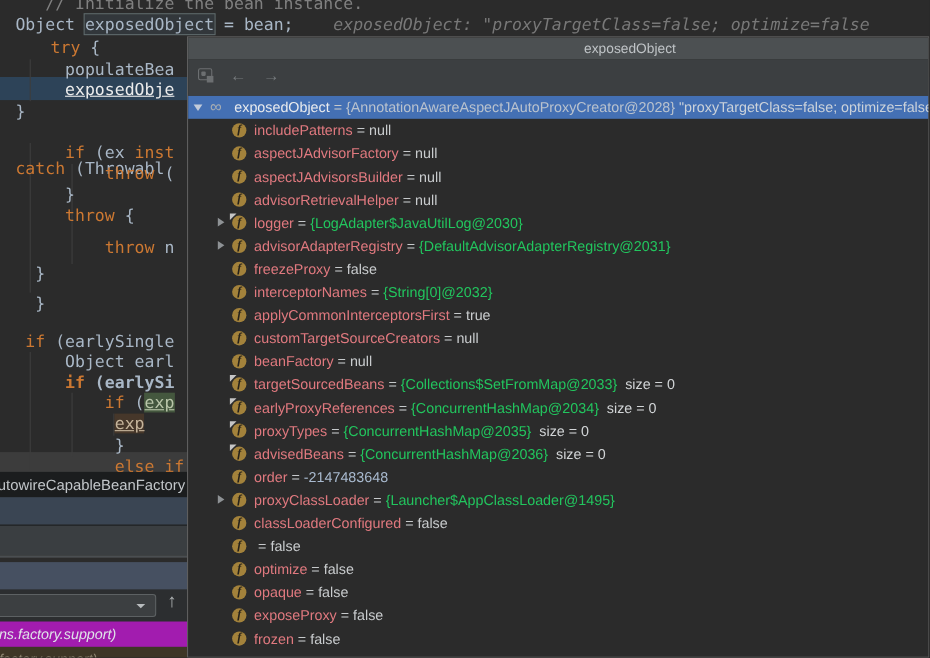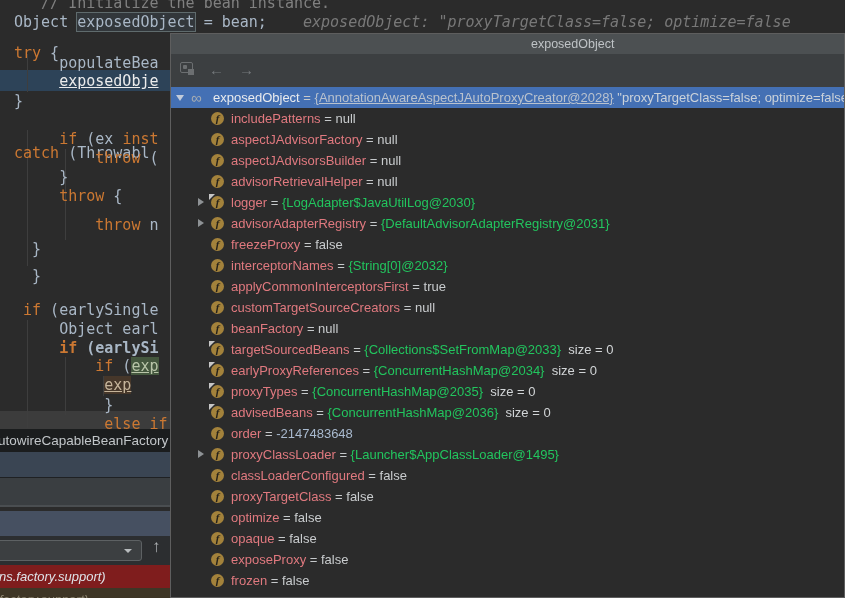--- a/index.html
+++ b/index.html
@@ -35,21 +35,21 @@
   .bandC{position:absolute;left:0;top:511px;width:171px;height:25px;background:#465061;}
   .toolrow{position:absolute;left:0;top:536px;width:171px;height:29px;background:#2C2E30;}
   .combobox{position:absolute;left:-6px;top:4px;width:148px;height:21px;background:#3C3F41;
             border:1px solid #5D6163;border-radius:3px;box-sizing:border-box;}
   .combo-arrow{position:absolute;right:9px;top:8px;width:0;height:0;
                border-left:4px solid transparent;border-right:4px solid transparent;
                border-top:4px solid #B8BCBE;}
   .up-arrow{position:absolute;left:152px;top:1px;font-size:17px;font-weight:bold;color:#AEB2B4;}
   .frame-row{position:absolute;left:0;width:171px;font-size:13px;font-style:italic;
              line-height:23px;white-space:nowrap;overflow:hidden;}
-  .frame-sel{top:565px;height:27px;background:#7f1d1d;color:#DFE3E8;}
+  .frame-sel{top:565px;height:27px;background:#a21caf;color:#DFE3E8;}
   .frame-dim{top:588px;height:10px;background:#3E3626;color:#8D8570;}
   .frame-row span{position:relative;left:-1px;}
 
   
   .popup{position:absolute;left:170px;top:33px;width:675px;height:565px;
          background:#2B2B2B;border:1px solid #5E5E5E;box-sizing:border-box;overflow:hidden;}
   .popup-titlebar{height:20px;background:#4C5052;}
   .popup-title{position:absolute;left:360px;top:0;height:20px;line-height:20px;
                font-size:12.5px;color:#BFC3C6;}
   .popup-toolbar{height:33px;background:#3C3F41;position:relative;}
@@ -82,42 +82,42 @@
   .final-mark{position:absolute;left:-2px;top:-2px;width:0;height:0;
               border-top:6px solid #C6C6C6;border-right:6px solid transparent;}
   .inf-icon{display:inline-block;width:16px;flex:0 0 16px;margin-right:6px;color:#A7ADB3;
             font-size:15px;line-height:19px;}
   .vname{color:#E0797F;}
   .trow.sel .vname{color:#E9EBEE;}
   .vsep{color:#C6C9CB;white-space:pre;}
   .vval{color:#C9CCCE;}
   .vval.num{color:#A9BACF;}
   .vref{color:#22c55e;}
-  .trow.sel .vref{color:#B9C2CE;text-decoration:underline;}
+  .trow.sel .vref{color:#B9C2CE;}
   .vstr{color:#CBD2DA;white-space:pre;}
   .vextra{color:#D2D5D7;white-space:pre;}
 </style>
 </head>
 <body>
 
 <div class="stage">
 
   <div class="editor">
     <div class="band band-exec"></div>
     <div class="band band-caret"></div>
     <div class="guide" style="left:27px;top:54px;height:38px;"></div>
     <div class="guide" style="left:27px;top:130px;height:136px;"></div>
     <div class="guide" style="left:27px;top:320px;height:108px;"></div>
     <div class="guide" style="left:65px;top:149px;height:91px;"></div>
     <div class="guide" style="left:65px;top:357px;height:58px;"></div>
     <div class="guide" style="left:103px;top:376px;height:20px;"></div>
     <div>
         <div class="code-line" style="top: -6px;"><span class="tk-comment">   // Initialize the bean instance.</span></div>
         <div class="code-line" style="top: 13px;"><span class="tk-plain">Object </span><span class="tk-boxed">exposedObject</span><span class="tk-plain"> = bean;</span><span class="tk-hint">    exposedObject: "proxyTargetClass=false; optimize=false</span></div>
-        <div class="code-line" style="top: 44px;"><span class="tk-kw">try</span><span class="tk-plain"> {</span></div>
+        <div class="code-line" style="top: 34px; margin-left: 32px;"><span class="tk-kw">try</span><span class="tk-plain"> {</span></div>
         <div class="code-line" style="top: 54px;"><span class="tk-plain">     populateBea</span></div>
         <div class="code-line" style="top: 72px;"><span class="tk-execsp">     </span><span class="tk-exec">exposedObje</span></div>
         <div class="code-line" style="top: 92px;"><span class="tk-plain">}</span></div>
         <div class="code-line" style="top: 110px; margin-top: 34px;"><span class="tk-kw">catch</span><span class="tk-plain"> (Throwabl</span></div>
         <div class="code-line" style="top: 130px;"><span class="tk-plain">     </span><span class="tk-kw">if</span><span class="tk-plain"> (ex </span><span class="tk-kw">inst</span></div>
         <div class="code-line" style="top: 149px;"><span class="tk-plain">         </span><span class="tk-kw">throw</span><span class="tk-plain"> (</span></div>
         <div class="code-line" style="top: 168px;"><span class="tk-plain">     }</span></div>
         <div class="code-line" style="top: 187px;"><span class="tk-plain">     </span><span class="tk-kw">throw</span><span class="tk-plain"> {</span></div>
         <div class="code-line" style="top: 216px;"><span class="tk-plain">         </span><span class="tk-kw">throw</span><span class="tk-plain"> n</span></div>
         <div class="code-line" style="top: 240px;"><span class="tk-plain">  }</span></div>
@@ -344,21 +344,20 @@
           </span>
           <span class="vname">classLoaderConfigured</span>
           <span class="vsep"> = </span>
           <span class="vval">false</span>
         </div>
         <div class="trow">
           <span class="expander none"></span>
           <span class="f-icon">
             <span class="f-letter">f</span>
           </span>
-          <span class="vname">proxyTargetClass</span>
           <span class="vsep"> = </span>
           <span class="vval">false</span>
         </div>
         <div class="trow">
           <span class="expander none"></span>
           <span class="f-icon">
             <span class="f-letter">f</span>
           </span>
           <span class="vname">optimize</span>
           <span class="vsep"> = </span>

